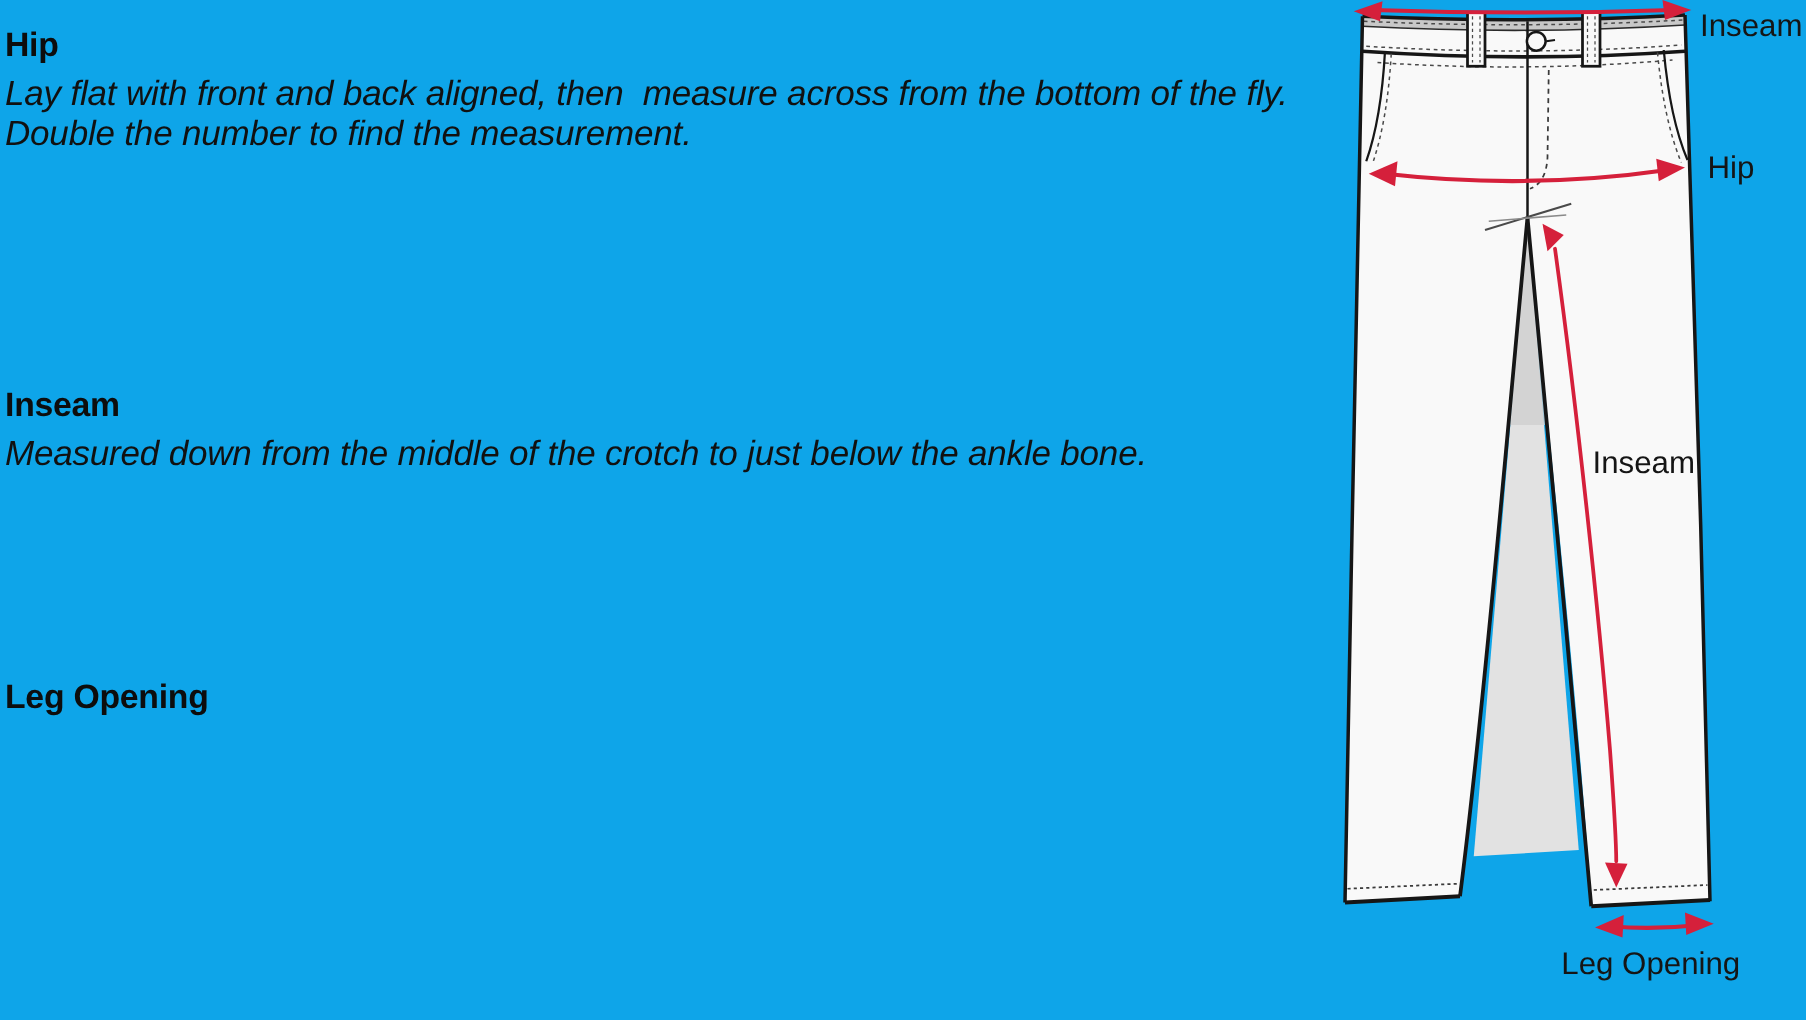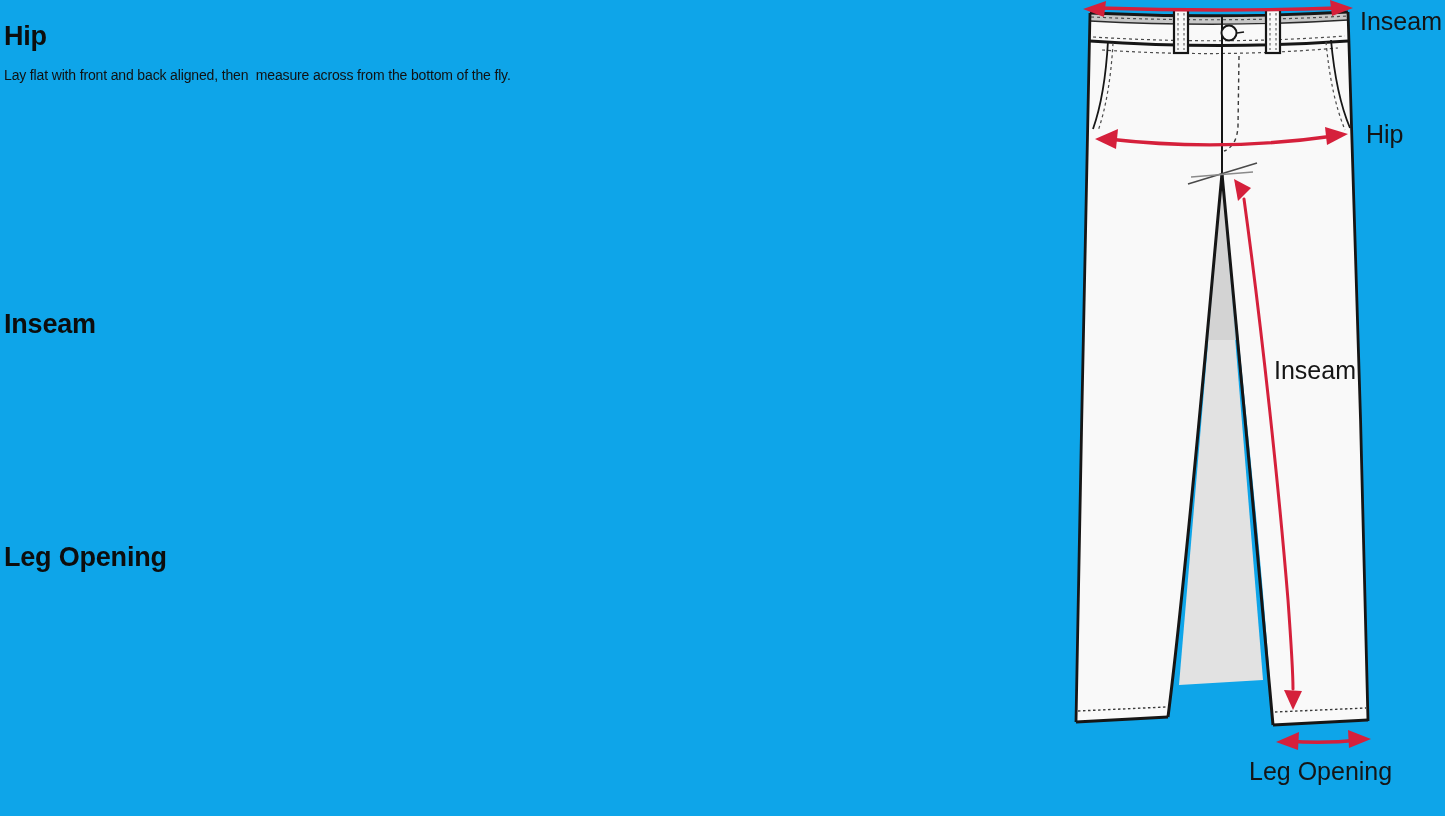--- a/index.html
+++ b/index.html
@@ -15,25 +15,26 @@
   .section{position:absolute;left:4px;}
   .section h2{
     margin:0 0 6px 0;
     font-size:27px;
     font-weight:700;
     letter-spacing:-0.2px;
     line-height:34px;
     color:#0d0d0d;
   }
   .section .line{
-    font-size:14px;
+    font-size:28px;
     line-height:32px;
     white-space:pre;
     letter-spacing:-0.15px;
     color:#111;
+    font-style:italic;
   }
   .diagram{position:absolute;left:1060px;top:0;width:385px;height:816px;}
   .diagram svg{position:absolute;left:0;top:0;}
   .dlabel{
     position:absolute;
     font-size:25px;
     line-height:28px;
     color:#151515;
     white-space:pre;
   }
@@ -43,24 +44,26 @@
   #label-legopening{left:189px;top:757px;}
 </style>
 </head>
 <body>
 
 <div id="page">
 
   <div class="section" style="top:19px;">
     <h2>Hip</h2>
     <div class="line">Lay flat with front and back aligned, then  measure across from the bottom of the fly.</div>
+    <div class="line">Double the number to find the measurement.</div>
   </div>
 
   <div class="section" style="top:307px;">
     <h2>Inseam</h2>
+    <div class="line">Measured down from the middle of the crotch to just below the ankle bone.</div>
   </div>
 
   <div class="section" style="top:540px;">
     <h2>Leg Opening</h2>
   </div>
 
   <div class="diagram">
     <svg width="385" height="816" viewBox="0 0 385 816">
 
       <polygon points="162,178 119,685 203,680" fill="#e2e2e2"></polygon>

